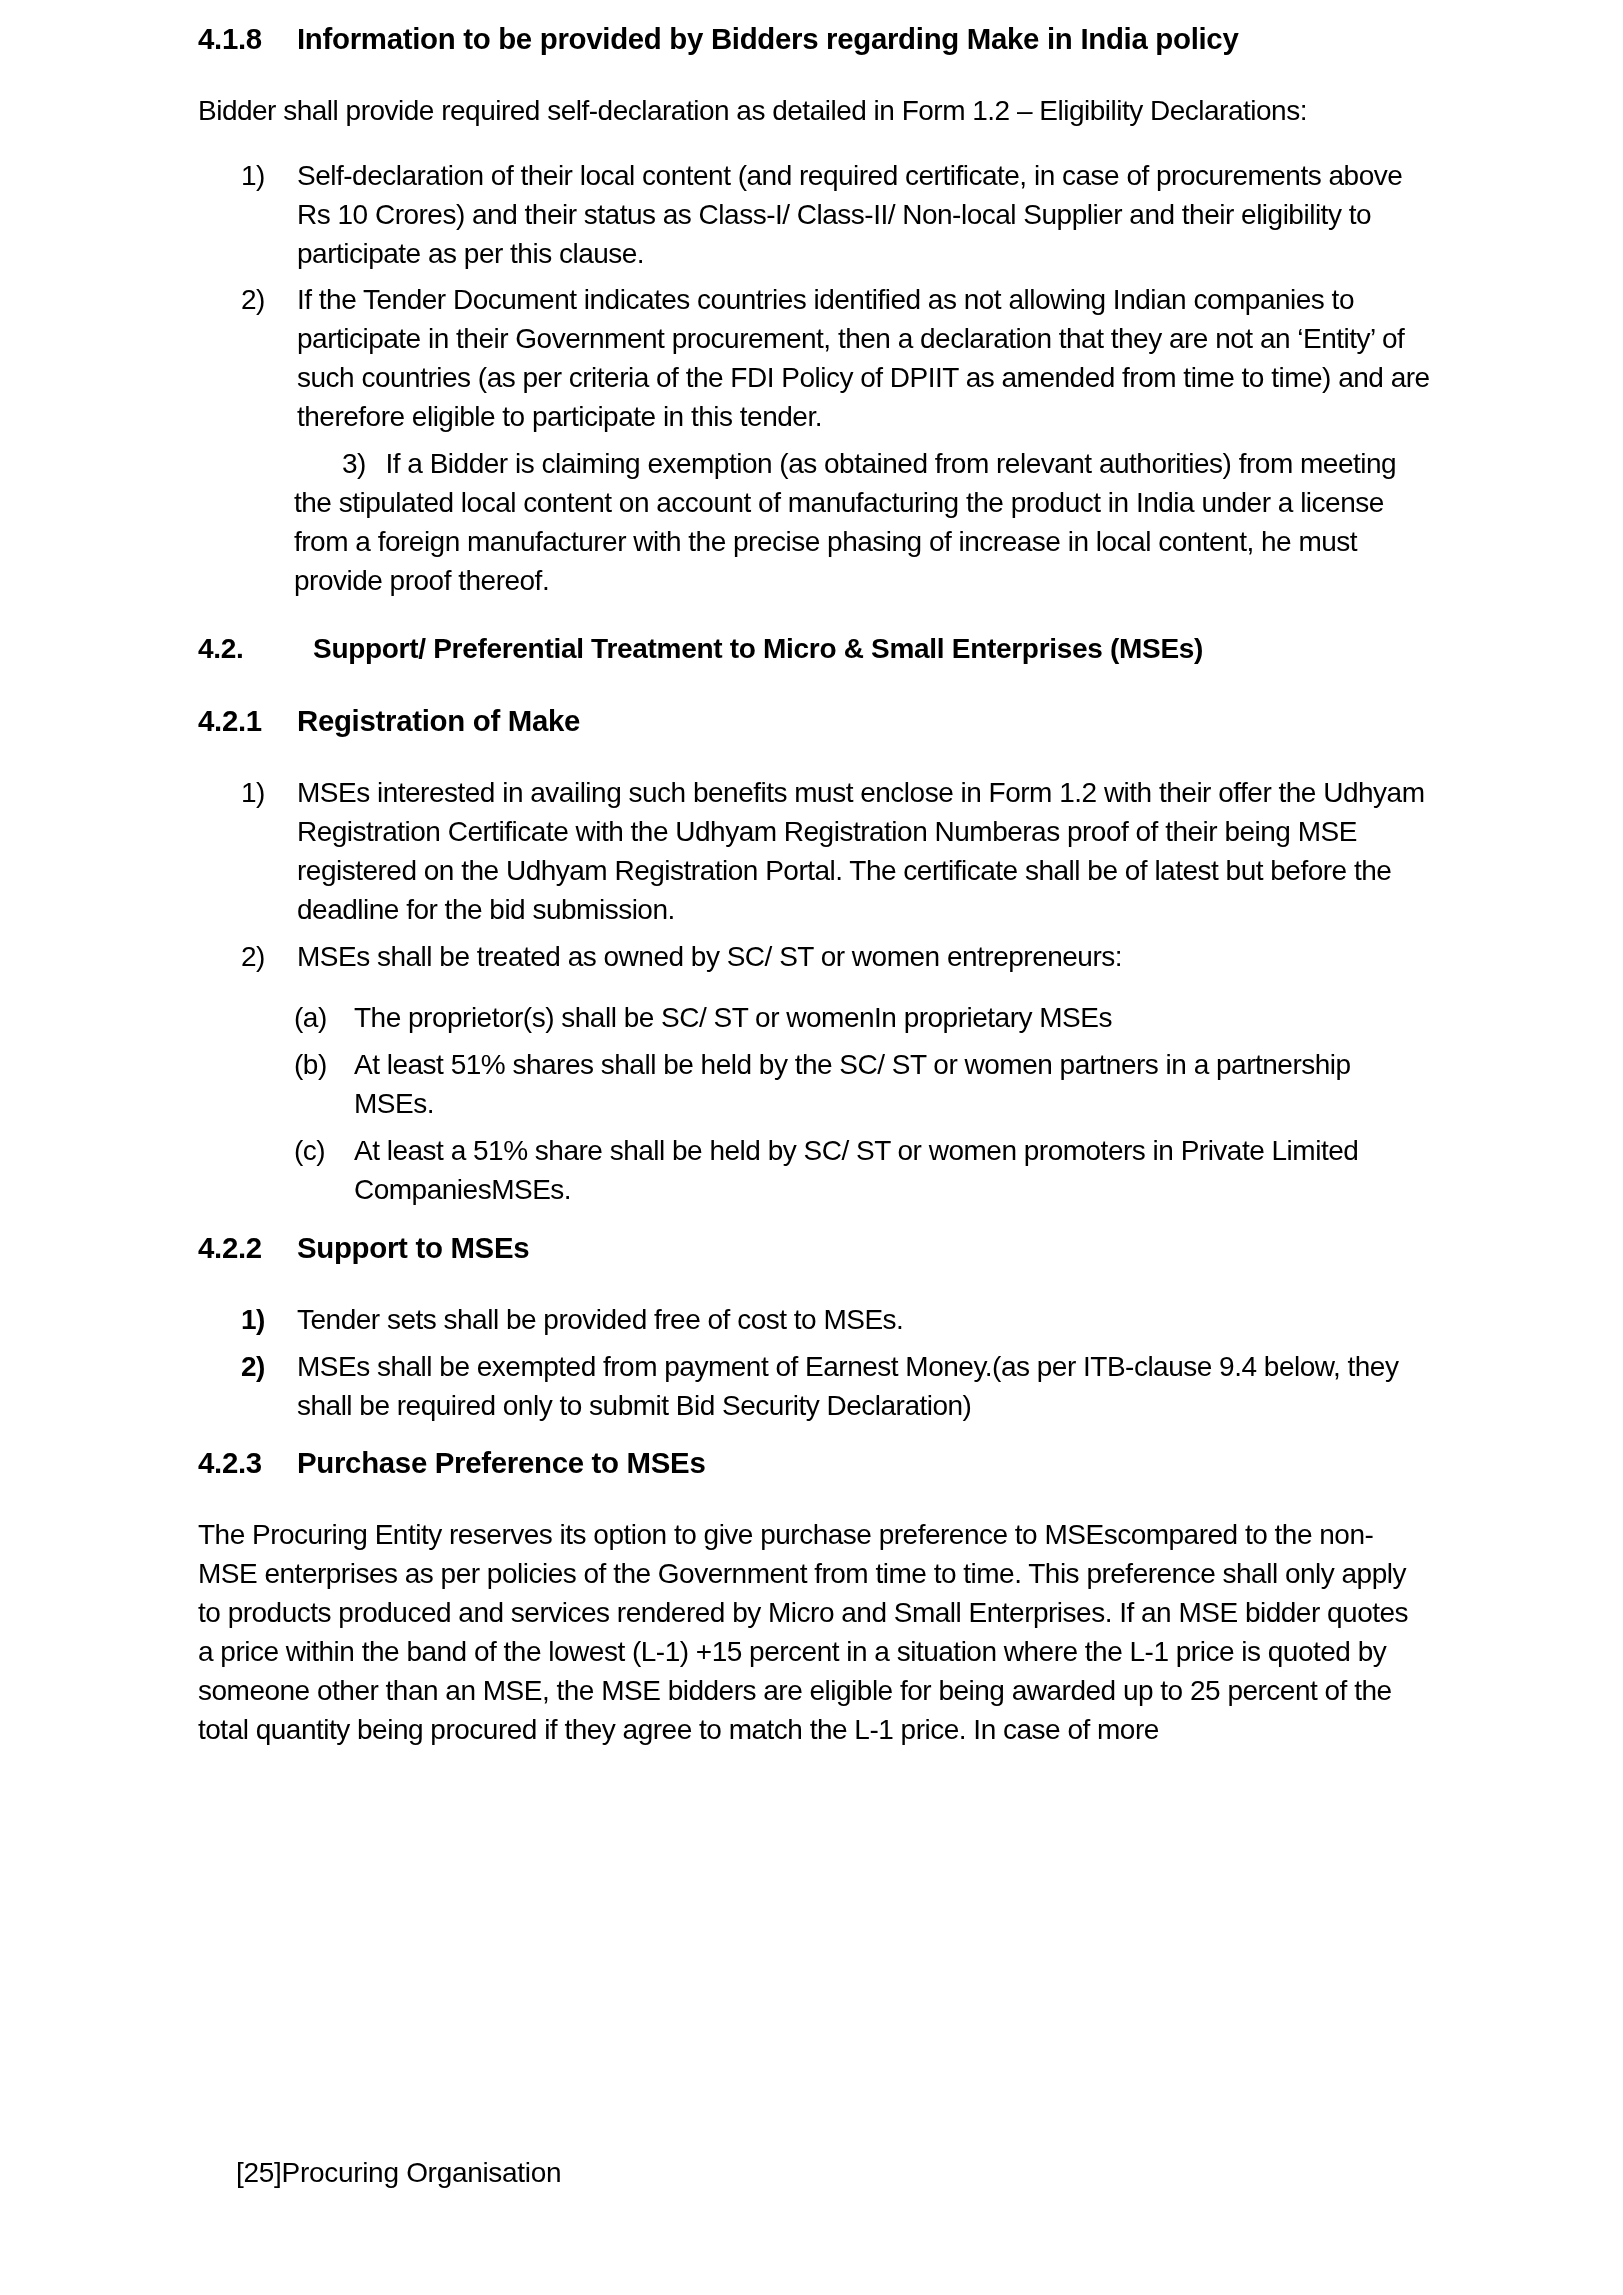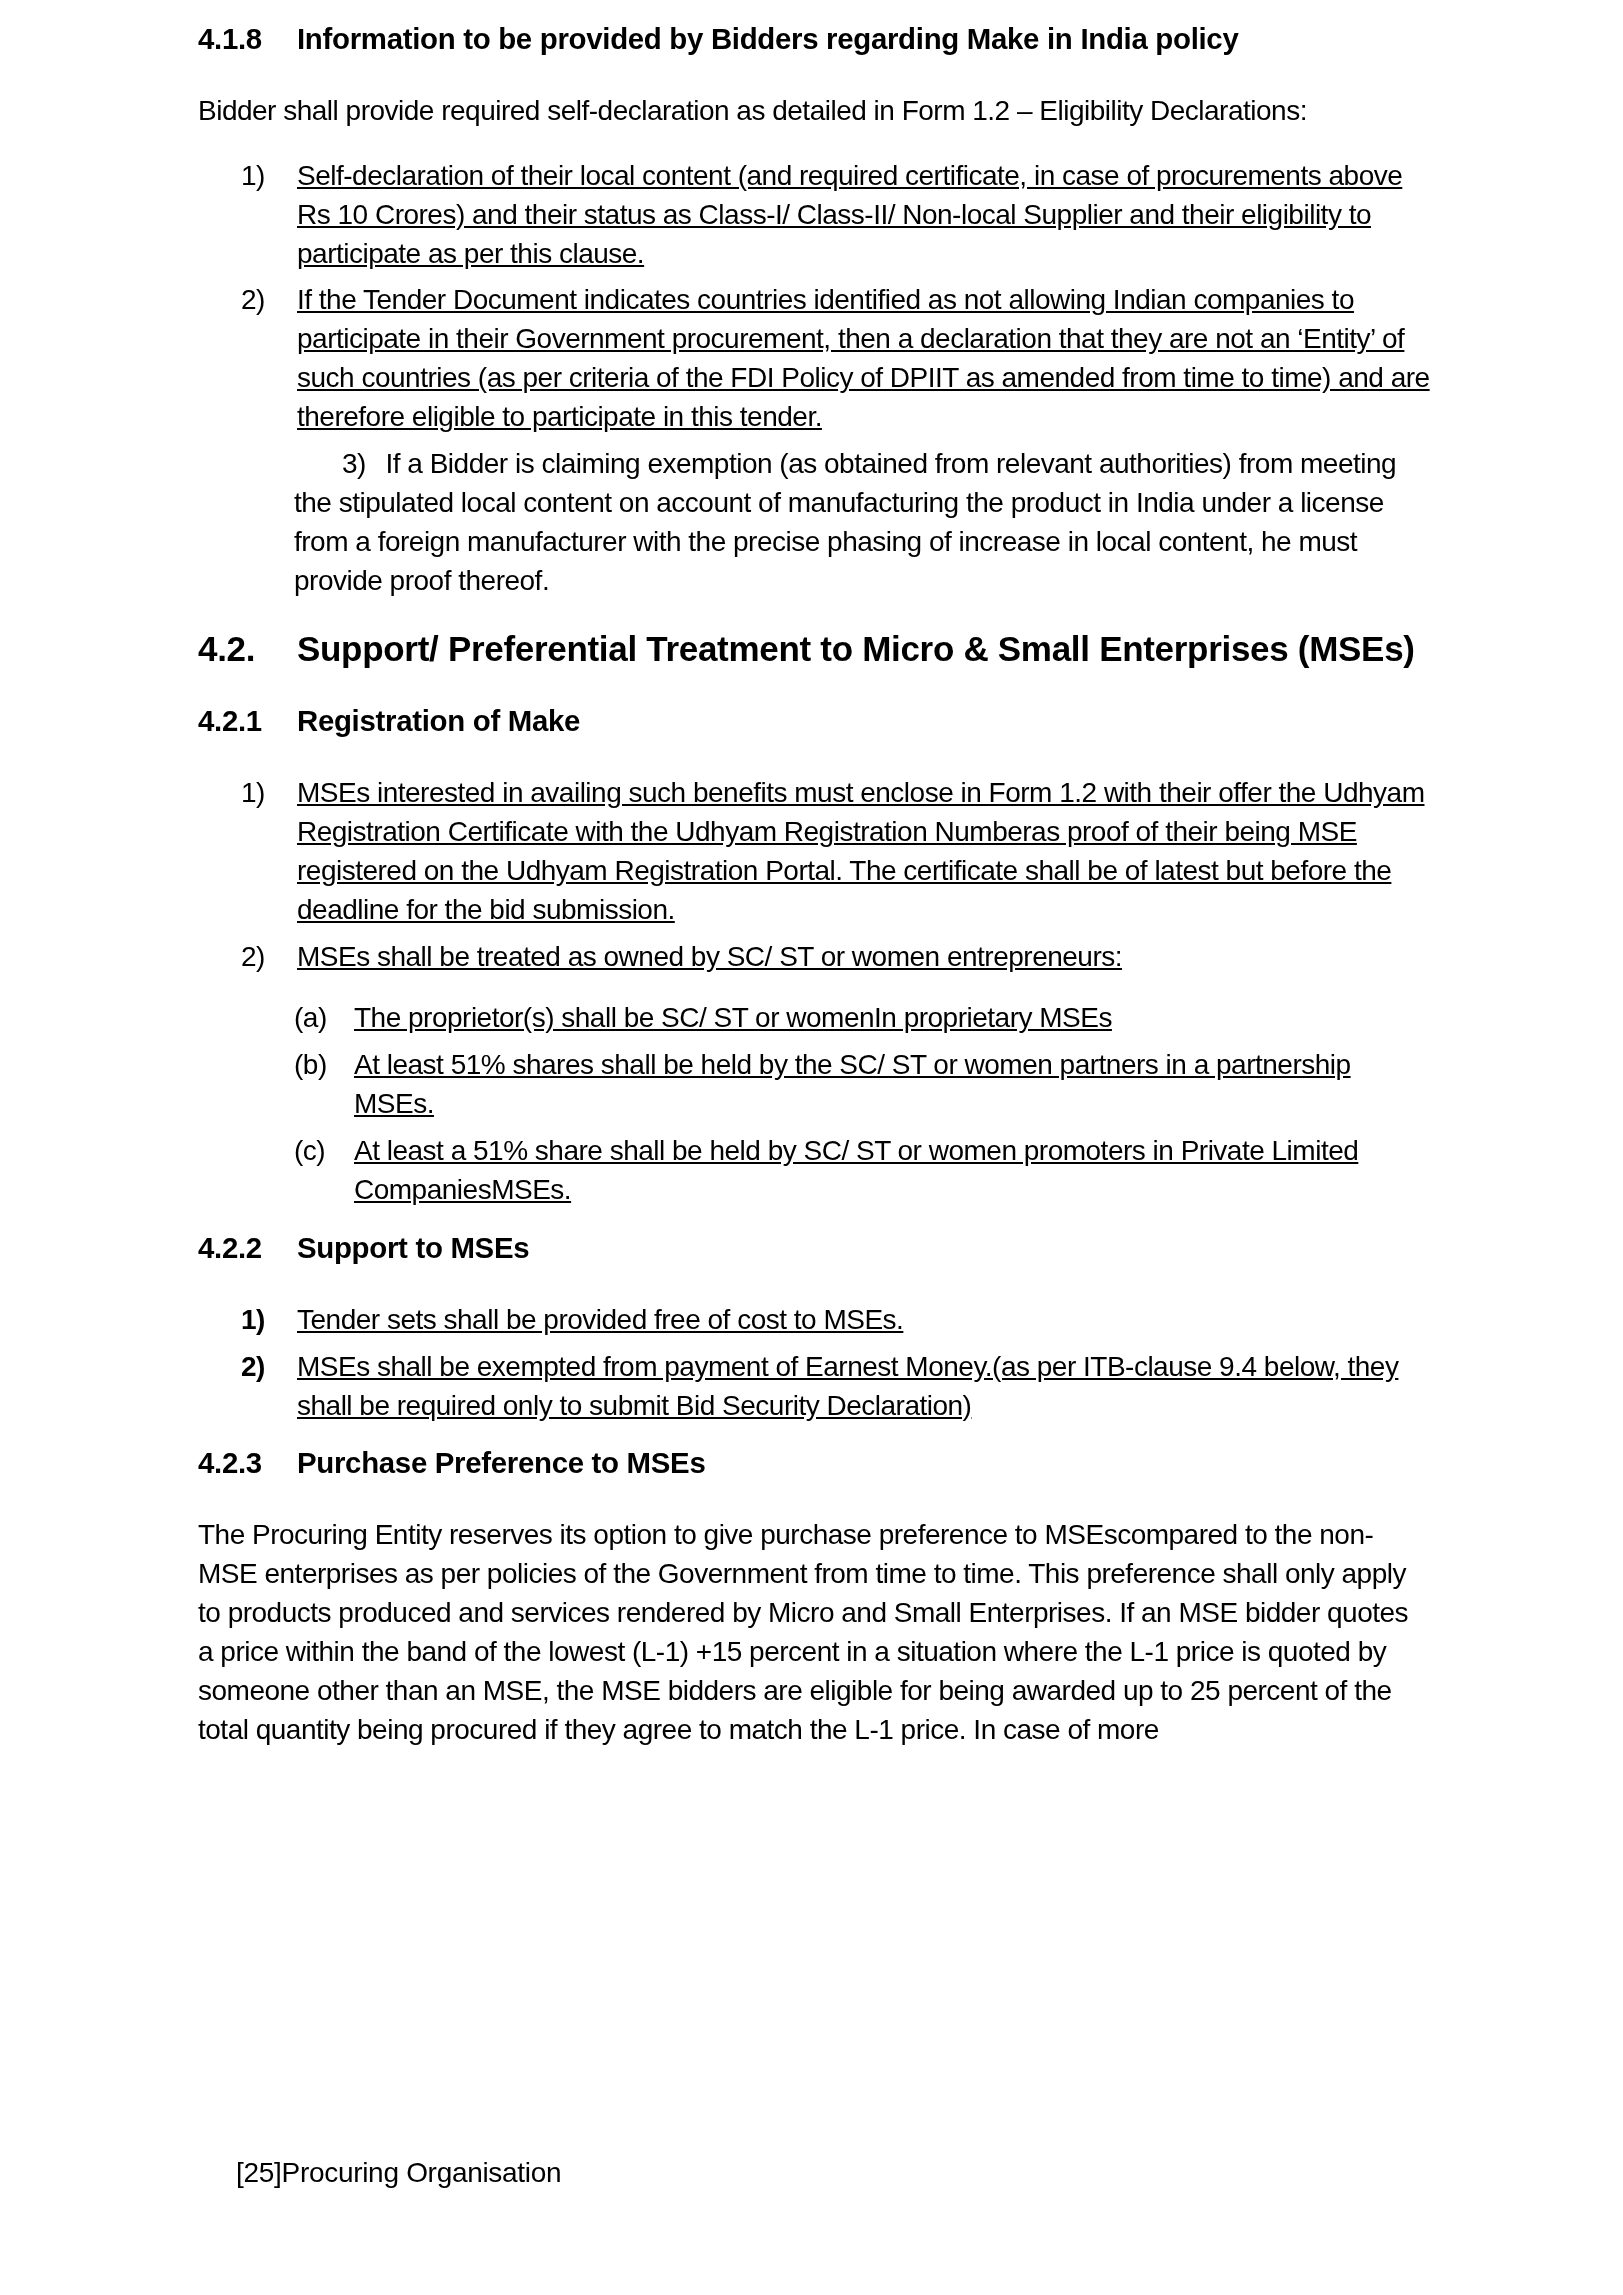--- a/index.html
+++ b/index.html
@@ -32,42 +32,43 @@
     font-size: 29.4px;
     line-height: 38px;
     margin: 19.6px 0 33px 0;
     letter-spacing: -0.3px;
   }
   .h3 .hnum { flex: 0 0 99px; }
   .h3 .htxt { flex: 1; }
   .h2 {
     display: flex;
     font-weight: bold;
-    font-size: 35px;
+    font-size: 28px;
     line-height: 46px;
     margin: 26px 0 30px 0;
     letter-spacing: -0.3px;
+    gap: 16px;
   }
   .h2 .hnum { flex: 0 0 99px; }
   .h2 .htxt { flex: 1; }
   .para {
     font-size: 28px;
     line-height: 39px;
     letter-spacing: -0.5px;
     margin: 0 0 26px 0;
   }
   .li {
     display: flex;
     margin: 0 0 7.9px 0;
     font-size: 28px;
     line-height: 39px;
     letter-spacing: -0.5px;
   }
   .li .num { flex: 0 0 56px; margin-left: 43px; }
-  .li .txt { flex: 1; text-decoration: underline; }
+  .li .txt { flex: 1; }
   .li.sub .num { flex: 0 0 60px; margin-left: 96px; }
   .sublist { margin-top: 22px; }
   .p3 {
     margin-left: 96px;
     text-indent: 48px;
     margin-top: 3px;
     margin-bottom: 26px;
   }
   .p3 .lbl { margin-right: 19.6px; }
   .bold { font-weight: bold; }

